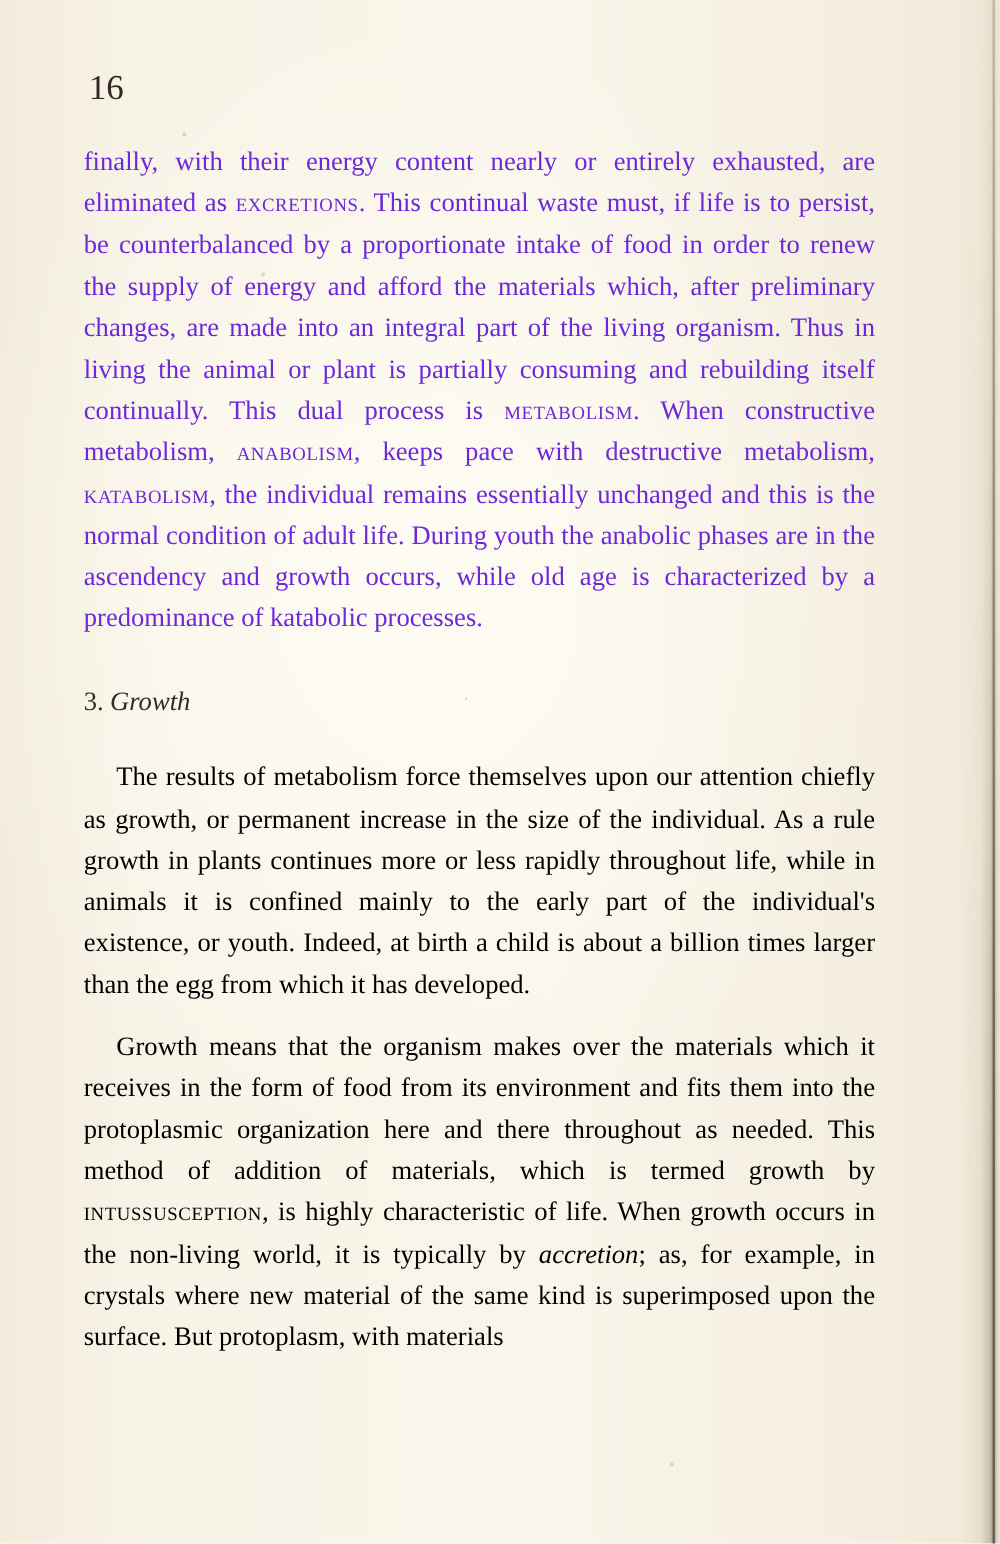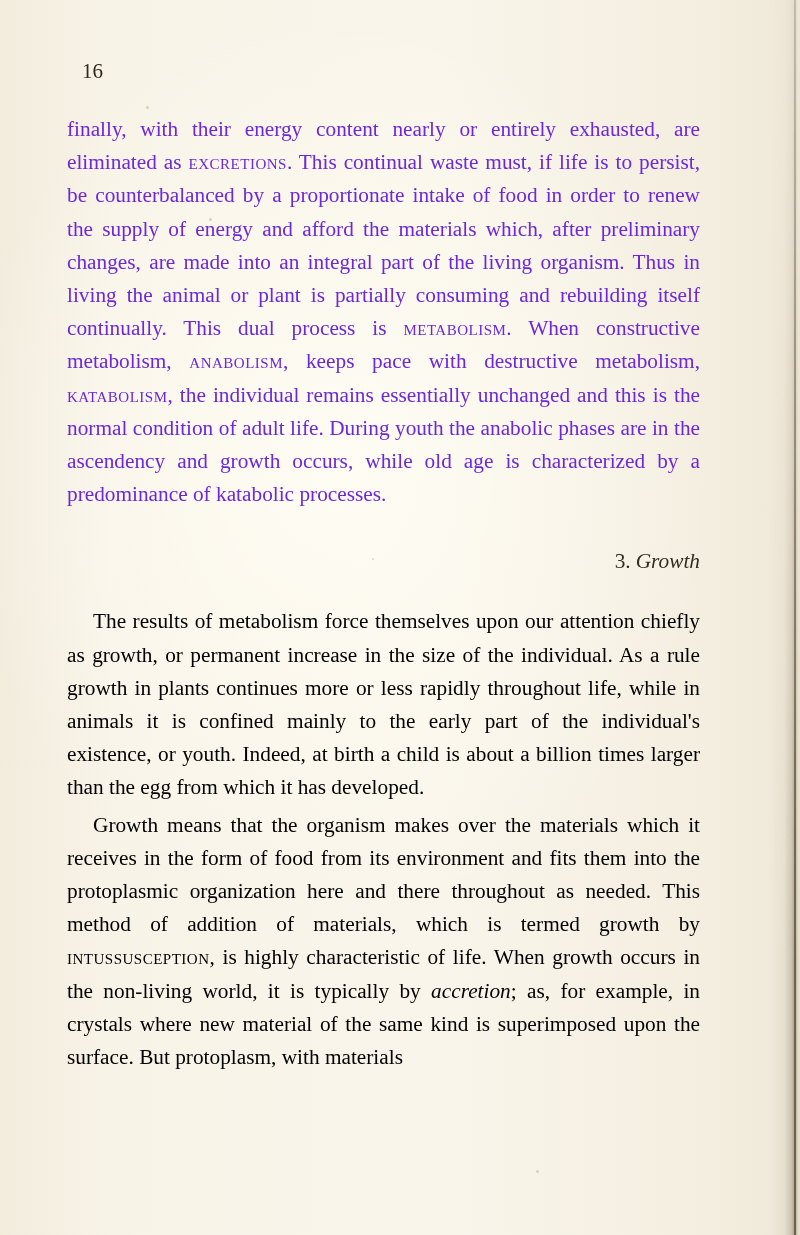--- a/index.html
+++ b/index.html
@@ -65,23 +65,23 @@
   }
 
   
   .running-head {
     position: relative;
     height: 34px;
     margin-top: 56px;
   }
   .folio {
     position: absolute;
-    left: 15px;
+    left: 4px;
     top: 0;
-    font-size: 21px;
+    font-size: 28px;
     line-height: 30px;
     color: #302922;
   }
   .head-title {
     position: absolute;
     left: 0;
     right: 0;
     top: 4px;
     text-align: center;
     font-size: 17.5px;
@@ -99,38 +99,38 @@
   }
   p.para {
     margin: 0;
     font-size: 21.3px;
     line-height: 33.2px;
     text-align: justify;
     text-justify: inter-word;
     color: #6d28d9;
     hyphens: none;
   }
-  p.para + p.para { margin-top: 4px; }
+  p.para + p.para { margin-top: 16px; }
   p.indent { text-indent: 26px; }
 
   
   .ink-light p.para,
   .ink-light .section-heading { color: #000000; }
 
   .sc {
     font-variant: small-caps;
     text-transform: lowercase;
     letter-spacing: 0.5px;
   }
   .it { font-style: italic; }
 
   
   .section-heading {
     margin: 36px 0 30px 0;
-    text-align: right;
+    text-align: left;
     font-size: 21.3px;
     line-height: 28px;
     color: #332c25;
   }
   .section-heading .sec-num { font-style: normal; }
   .section-heading .sec-name { font-style: italic; padding-left: 5px; }
 
   
   .speck {
     position: absolute;

